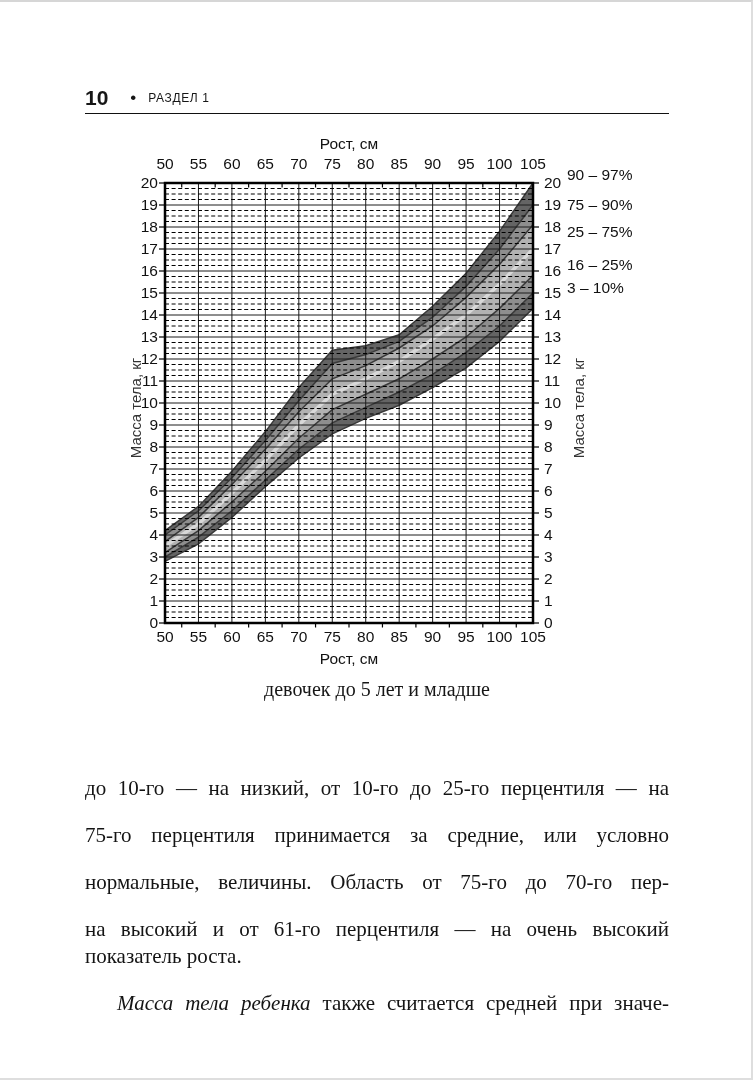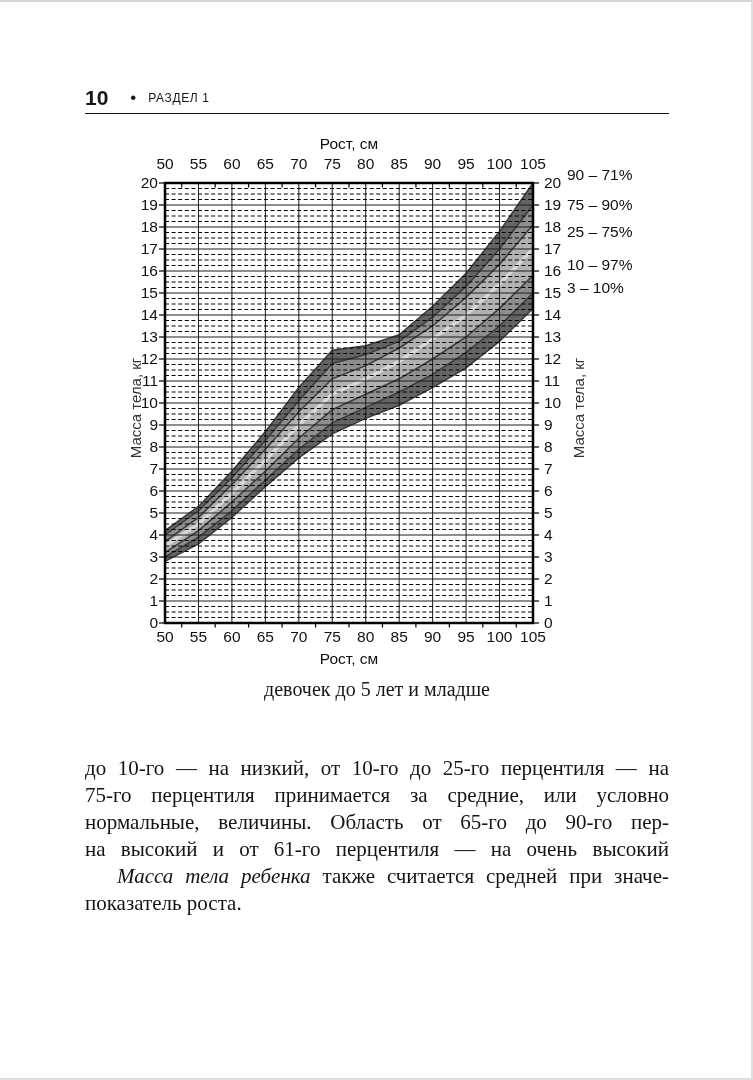--- a/index.html
+++ b/index.html
@@ -27,21 +27,21 @@
   .tick-y.left{text-align:right;}
   .legend{position:absolute;left:447px;top:0;width:92px;}
   .legend-item{position:absolute;left:0;font-size:15.5px;white-space:nowrap;}
   #plot{position:absolute;left:37px;top:43px;}
   
   .caption{position:absolute;left:85px;top:674px;width:584px;text-align:center;
     font-size:20px;line-height:27px;}
   
   .body-text{position:absolute;left:85px;top:753px;width:584px;font-size:21px;color:#141414;}
   .bodyline{height:27px;line-height:27px;white-space:nowrap;}
-  .bodyline.just{white-space:normal;text-align:justify;text-align-last:justify;text-justify:inter-word;}
+  .bodyline.just{white-space:normal;text-align:justify;text-align-last:justify;text-justify:inter-word;margin-top:20px;}
   .bodyline.ind{text-indent:32px;}
 </style>
 </head>
 <body>
 
 <div class="page-header">
   <span class="page-num">10</span><span class="hdr-bullet">•</span><span class="hdr-section">РАЗДЕЛ 1</span>
 </div>
 <div class="hdr-rule"></div>
 
@@ -283,24 +283,24 @@
       <div class="tick-y" style="left: 424px; top: 108px; position: absolute;">17</div>
       <div class="tick-y" style="left: 424px; top: 86px; position: absolute;">18</div>
       <div class="tick-y" style="left: 424px; top: 64px; position: absolute;">19</div>
       <div class="tick-y" style="left: 424px; top: 42px; position: absolute;">20</div>
     </div>
 
   <div class="ylabel-title" style="left:15px;top:276px;">Масса тела, кг</div>
   <div class="ylabel-title" style="left:458px;top:276px;">Масса тела, кг</div>
 
   <div class="legend" id="legend">
-      <div class="legend-item" style="top: 34px;">90 – 71%</div>
+      <div class="legend-item" style="top: 34px;">90 – 97%</div>
       <div class="legend-item" style="top: 64px;">75 – 90%</div>
       <div class="legend-item" style="top: 91px;">25 – 75%</div>
-      <div class="legend-item" style="top: 124px;">10 – 97%</div>
+      <div class="legend-item" style="top: 124px;">16 – 25%</div>
       <div class="legend-item" style="top: 147px;">3 – 10%</div>
     </div>
 
   <div id="xlabels-bottom">
       <div class="tick-x" style="left: 45px; top: 496px; position: absolute;">50</div>
       <div class="tick-x" style="left: 78.4545px; top: 496px; position: absolute;">55</div>
       <div class="tick-x" style="left: 111.909px; top: 496px; position: absolute;">60</div>
       <div class="tick-x" style="left: 145.364px; top: 496px; position: absolute;">65</div>
       <div class="tick-x" style="left: 178.818px; top: 496px; position: absolute;">70</div>
       <div class="tick-x" style="left: 212.273px; top: 496px; position: absolute;">75</div>
@@ -314,17 +314,17 @@
   <div class="chart-title" style="left:229px;top:518px;">Рост, см</div>
 </div>
 
 <div class="caption">
   <div>девочек до 5 лет и младше</div>
 </div>
 
 <div class="body-text" id="bodytext">
     <div class="bodyline just">до 10-го — на низкий, от 10-го до 25-го перцентиля — на</div>
     <div class="bodyline just">75-го перцентиля принимается за средние, или условно</div>
-    <div class="bodyline just">нормальные, величины. Область от 65-го до 90-го пер-</div>
+    <div class="bodyline just">нормальные, величины. Область от 75-го до 70-го пер-</div>
     <div class="bodyline just">на высокий и от 61-го перцентиля — на очень высокий</div>
+    <div class="bodyline">показатель роста.</div>
     <div class="bodyline just ind"><i>Масса тела ребенка</i> также считается средней при значе-</div>
-    <div class="bodyline">показатель роста.</div>
   </div>
 
 </body></html>

